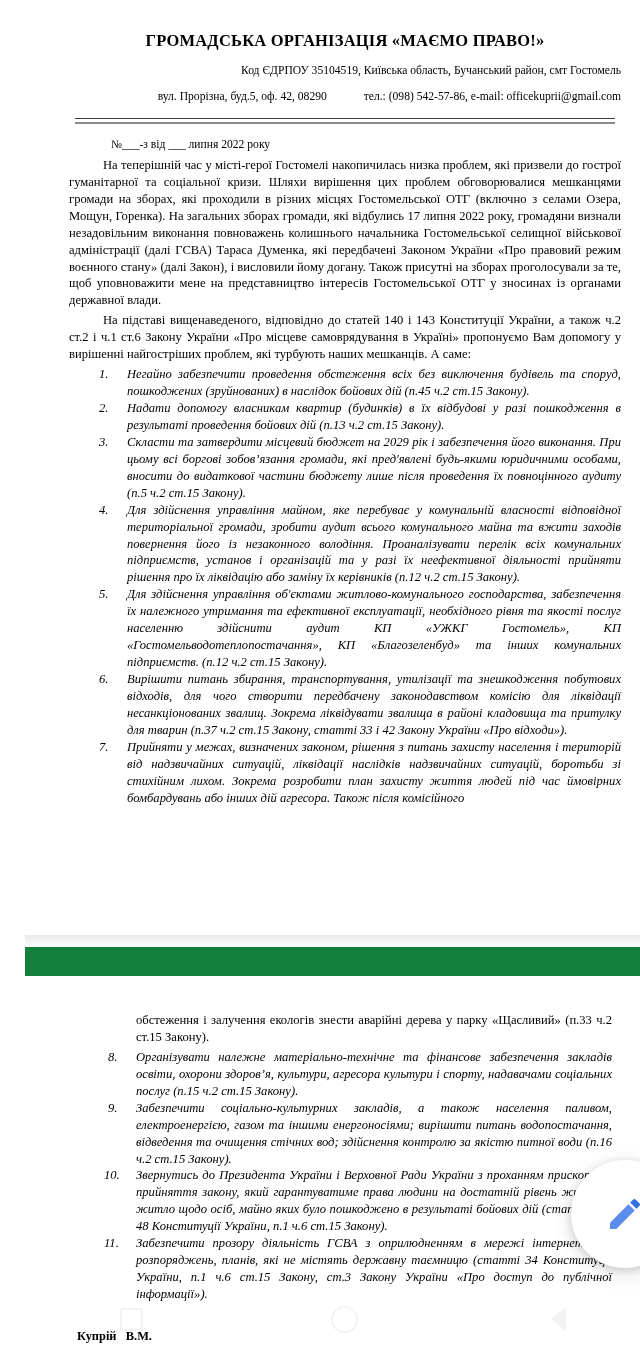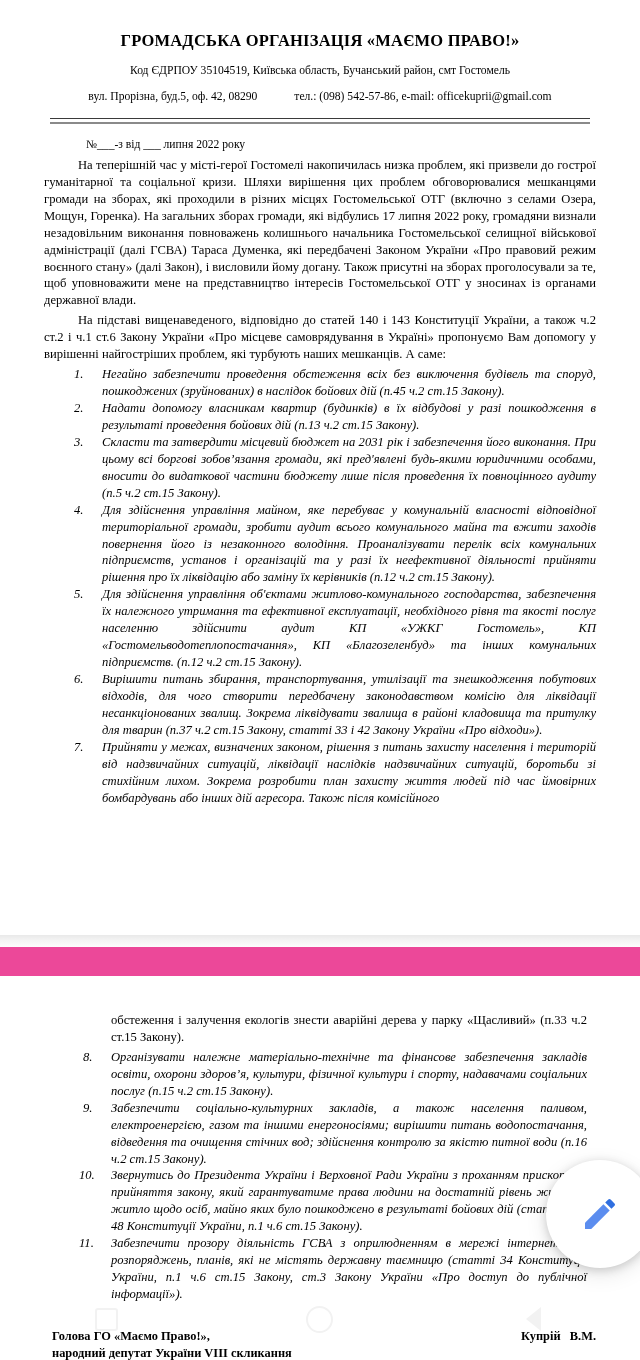--- a/index.html
+++ b/index.html
@@ -13,21 +13,22 @@
     height: 1360px;
     overflow: hidden;
     position: relative;
     font-family: "Liberation Serif", "DejaVu Serif", serif;
     color: #000;
   }
 
   .viewer {
     position: absolute;
     inset: 0;
-    background: #ec4899;
+    background: #15803d;
+    margin-left: 25px;
   }
 
   
   .page {
     background: #ffffff;
     position: absolute;
     left: 0;
     width: 640px;
     box-sizing: border-box;
   }
@@ -39,21 +40,21 @@
   
   .lh-title {
     text-align: center;
     font-weight: bold;
     font-size: 16.5px;
     letter-spacing: .2px;
     margin-top: 31px;
     line-height: 1.2;
   }
   .lh-line {
-    text-align: center;
+    text-align: right;
     font-size: 11.6px;
     margin-top: 12px;
     line-height: 1.3;
   }
   .lh-line.second { margin-top: 11px; }
   .lh-contact-left  { display:inline-block; }
   .lh-contact-right { display:inline-block; margin-left: 34px; }
 
   .rule {
     margin: 14px 6px 0 6px;
@@ -223,48 +224,44 @@
 
 
 
     <p class="para">На теперішній час у місті-герої Гостомелі накопичилась низка проблем, які призвели до гострої гуманітарної та соціальної кризи. Шляхи вирішення цих проблем обговорювалися мешканцями громади на зборах, які проходили в різних місцях Гостомельської ОТГ (включно з селами Озера, Мощун, Горенка). На загальних зборах громади, які відбулись 17 липня 2022 року, громадяни визнали незадовільним виконання повноважень колишнього начальника Гостомельської селищної військової адміністрації (далі ГСВА) Тараса Думенка, які передбачені Законом України «Про правовий режим воєнного стану» (далі Закон), і висловили йому догану. Також присутні на зборах проголосували за те, щоб уповноважити мене на представництво інтересів Гостомельської ОТГ у зносинах із органами державної влади.</p>
 
     <p class="para tight">На підставі вищенаведеного, відповідно до статей 140 і 143 Конституції України, а також ч.2 ст.2 і ч.1 ст.6 Закону України «Про місцеве самоврядування в Україні» пропонуємо Вам допомогу у вирішенні найгостріших проблем, які турбують наших мешканців. А саме:</p>
 
     <ol class="items">
       <li>Негайно забезпечити проведення обстеження всіх без виключення будівель та споруд, пошкоджених (зруйнованих) в наслідок бойових дій (п.45 ч.2 ст.15 Закону).</li>
       <li>Надати допомогу власникам квартир (будинків) в їх відбудові у разі пошкодження в результаті проведення бойових дій (п.13 ч.2 ст.15 Закону).</li>
-      <li>Скласти та затвердити місцевий бюджет на 2031 рік і забезпечення його виконання. При цьому всі боргові зобов’язання громади, які пред'явлені будь-якими юридичними особами, вносити до видаткової частини бюджету лише після проведення їх повноцінного аудиту (п.5 ч.2 ст.15 Закону).</li>
+      <li>Скласти та затвердити місцевий бюджет на 2029 рік і забезпечення його виконання. При цьому всі боргові зобов’язання громади, які пред'явлені будь-якими юридичними особами, вносити до видаткової частини бюджету лише після проведення їх повноцінного аудиту (п.5 ч.2 ст.15 Закону).</li>
       <li>Для здійснення управління майном, яке перебуває у комунальній власності відповідної територіальної громади, зробити аудит всього комунального майна та вжити заходів повернення його із незаконного володіння. Проаналізувати перелік всіх комунальних підприємств, установ і організацій та у разі їх неефективної діяльності прийняти рішення про їх ліквідацію або заміну їх керівників (п.12 ч.2 ст.15 Закону).</li>
       <li>Для здійснення управління об'єктами житлово-комунального господарства, забезпечення їх належного утримання та ефективної експлуатації, необхідного рівня та якості послуг населенню здійснити аудит КП «УЖКГ Гостомель», КП «Гостомельводотеплопостачання», КП «Благозеленбуд» та інших комунальних підприємств. (п.12 ч.2 ст.15 Закону).</li>
       <li>Вирішити питань збирання, транспортування, утилізації та знешкодження побутових відходів, для чого створити передбачену законодавством комісію для ліквідації несанкціонованих звалищ. Зокрема ліквідувати звалища в районі кладовища та притулку для тварин (п.37 ч.2 ст.15 Закону, статті 33 і 42 Закону України «Про відходи»).</li>
       <li>Прийняти у межах, визначених законом, рішення з питань захисту населення і територій від надзвичайних ситуацій, ліквідації наслідків надзвичайних ситуацій, боротьби зі стихійним лихом. Зокрема розробити план захисту життя людей під час ймовірних бомбардувань або інших дій агресора. Також після комісійного</li>
     </ol>
   </div>
 
   <div class="page-gap"></div>
 
   <div class="page page-two">
     <div class="p2-top">
       <p class="cont">обстеження і залучення екологів знести аварійні дерева у парку «Щасливий» (п.33 ч.2 ст.15 Закону).</p>
 
       <ol class="items start8">
-        <li>Організувати належне матеріально-технічне та фінансове забезпечення закладів освіти, охорони здоров’я, культури, фізичної культури і спорту, надавачами соціальних послуг (п.15 ч.2 ст.15 Закону).</li>
+        <li>Організувати належне матеріально-технічне та фінансове забезпечення закладів освіти, охорони здоров’я, культури, агресора культури і спорту, надавачами соціальних послуг (п.15 ч.2 ст.15 Закону).</li>
         <li>Забезпечити соціально-культурних закладів, а також населення паливом, електроенергією, газом та іншими енергоносіями; вирішити питань водопостачання, відведення та очищення стічних вод; здійснення контролю за якістю питної води (п.16 ч.2 ст.15 Закону).</li>
         <li class="wide-num">Звернутись до Президента України і Верховної Ради України з проханням прискорити прийняття закону, який гарантуватиме права людини на достатній рівень життя і житло щодо осіб, майно яких було пошкоджено в результаті бойових дій (статті 47 і 48 Конституції України, п.1 ч.6 ст.15 Закону).</li>
         <li class="wide-num">Забезпечити прозору діяльність ГСВА з оприлюдненням в мережі інтернет усіх розпоряджень, планів, які не містять державну таємницю (статті 34 Конституції України, п.1 ч.6 ст.15 Закону, ст.3 Закону України «Про доступ до публічної інформації»).</li>
       </ol>
     </div>
   </div>
 
   <div class="sig">
-    <div class="sig-left">
-      <div>Голова ГО «Маємо Право!»,</div>
-      <div>народний депутат України VIII скликання</div>
-    </div>
     <div class="sig-right">Купрій   В.М.</div>
   </div>
 
   <button class="fab">
     <span>
       <svg viewBox="0 0 24 24" aria-hidden="true">
         <path d="M3 17.25V21h3.75L17.81 9.94l-3.75-3.75L3 17.25z" fill="#5b8def"></path>
         <path d="M20.71 7.04a1 1 0 0 0 0-1.41l-2.34-2.34a1 1 0 0 0-1.41 0l-1.83 1.83 3.75 3.75 1.83-1.83z" fill="#2f6fe0"></path>
       </svg>
     </span>

